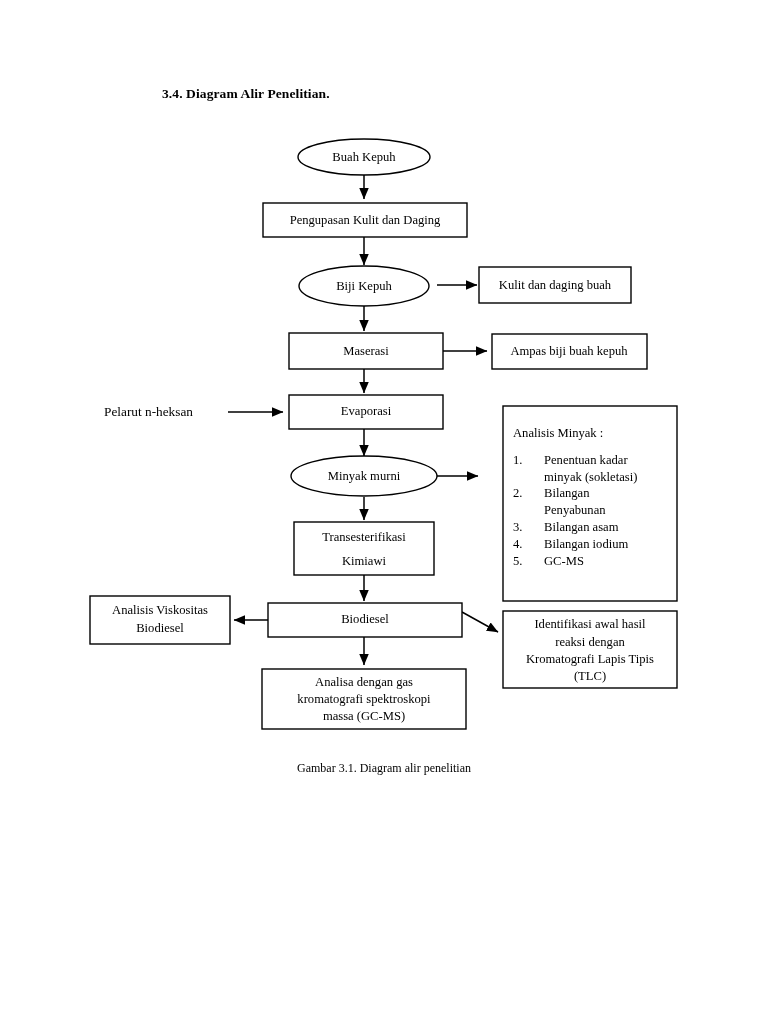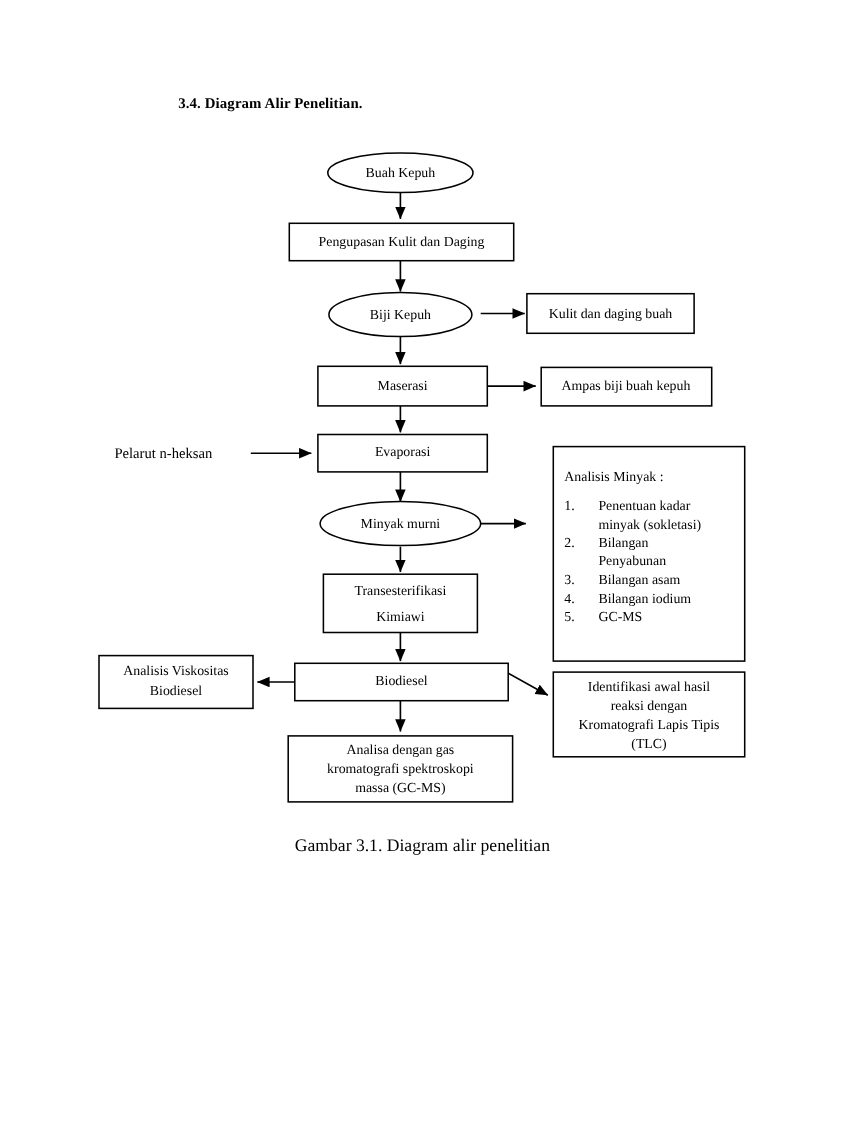--- a/index.html
+++ b/index.html
@@ -30,21 +30,21 @@
     font-weight: bold;
     letter-spacing: 0.1px;
     white-space: nowrap;
   }
   .caption {
     position: absolute;
     left: 0;
     top: 761px;
     width: 768px;
     text-align: center;
-    font-size: 16px;
+    font-size: 12px;
     white-space: nowrap;
   }
   svg.flow {
     position: absolute;
     left: 0;
     top: 0;
     width: 768px;
     height: 1024px;
   }
   svg.flow text {

